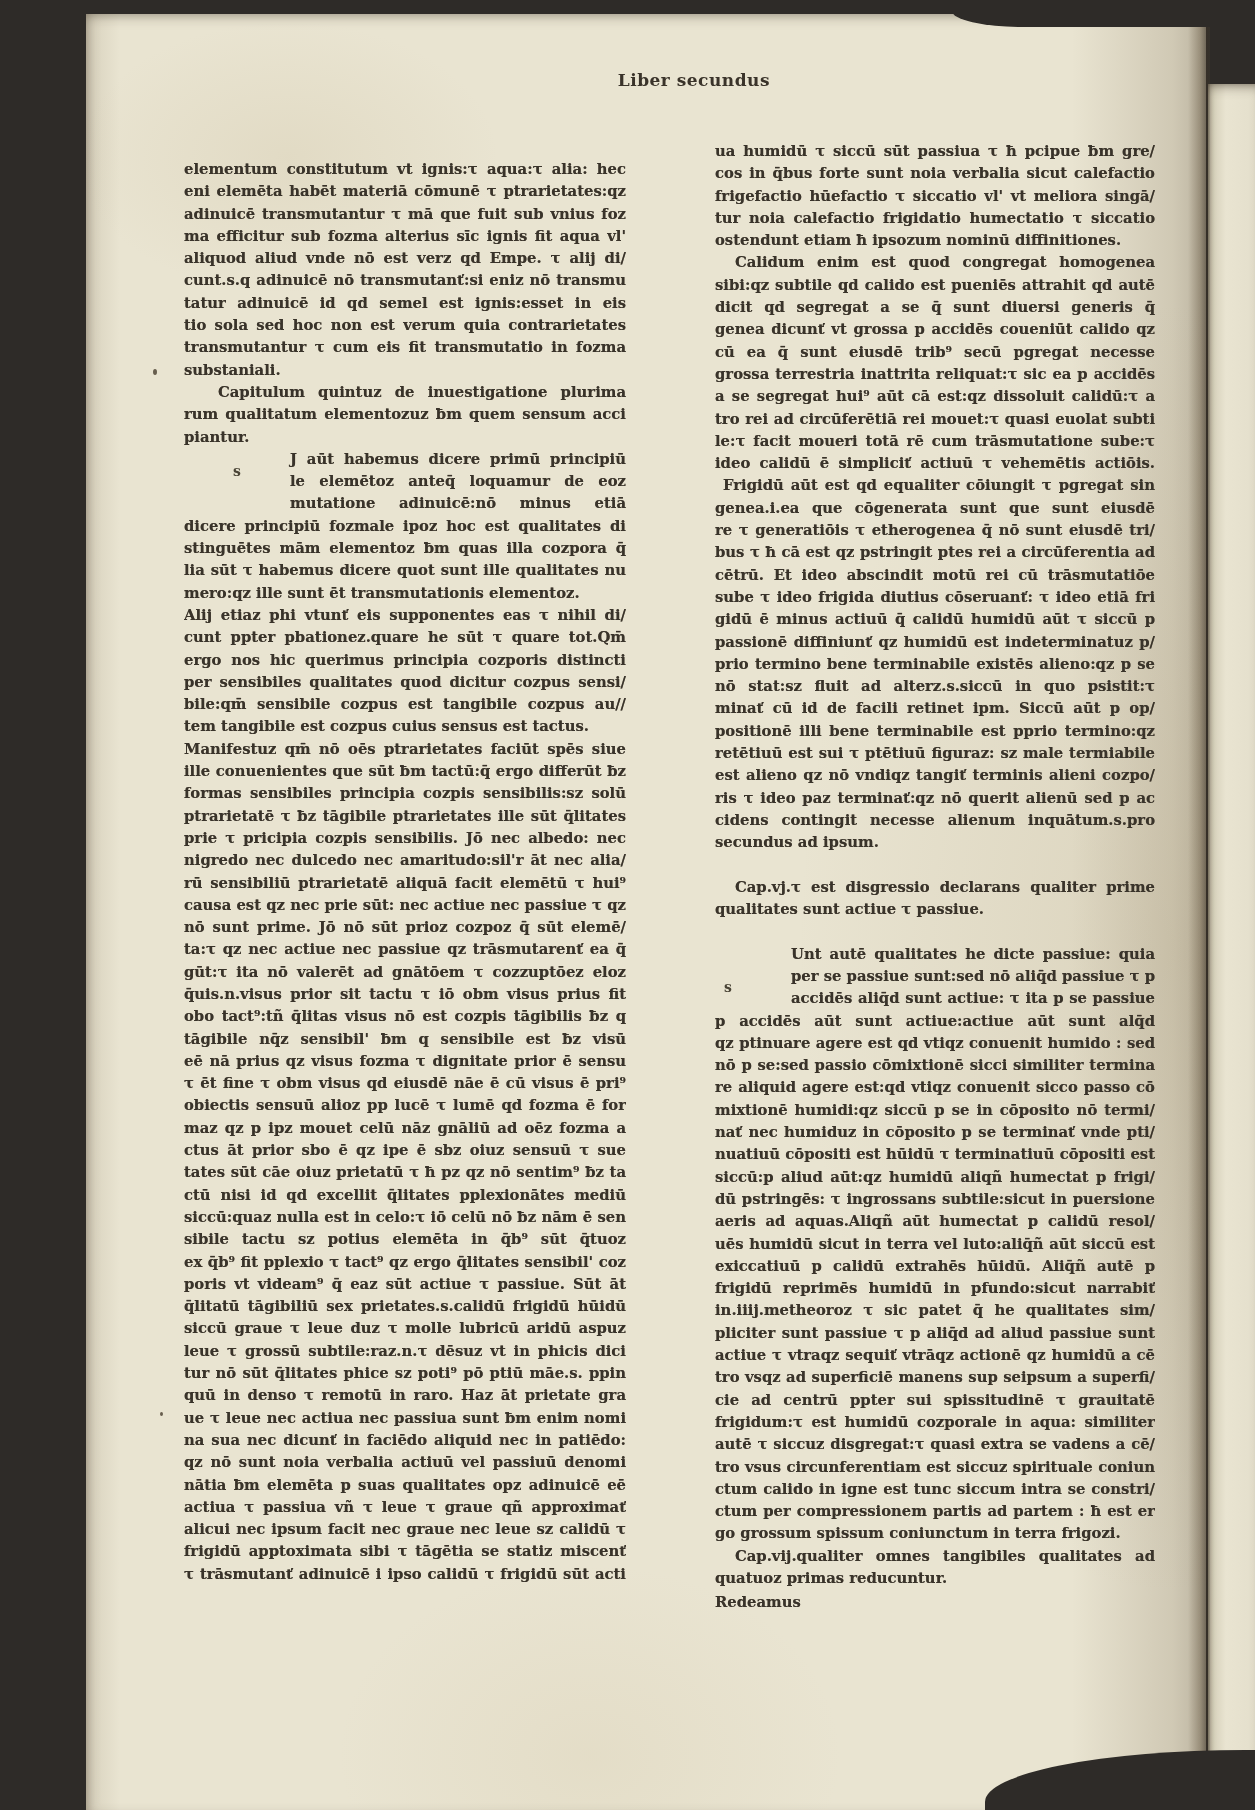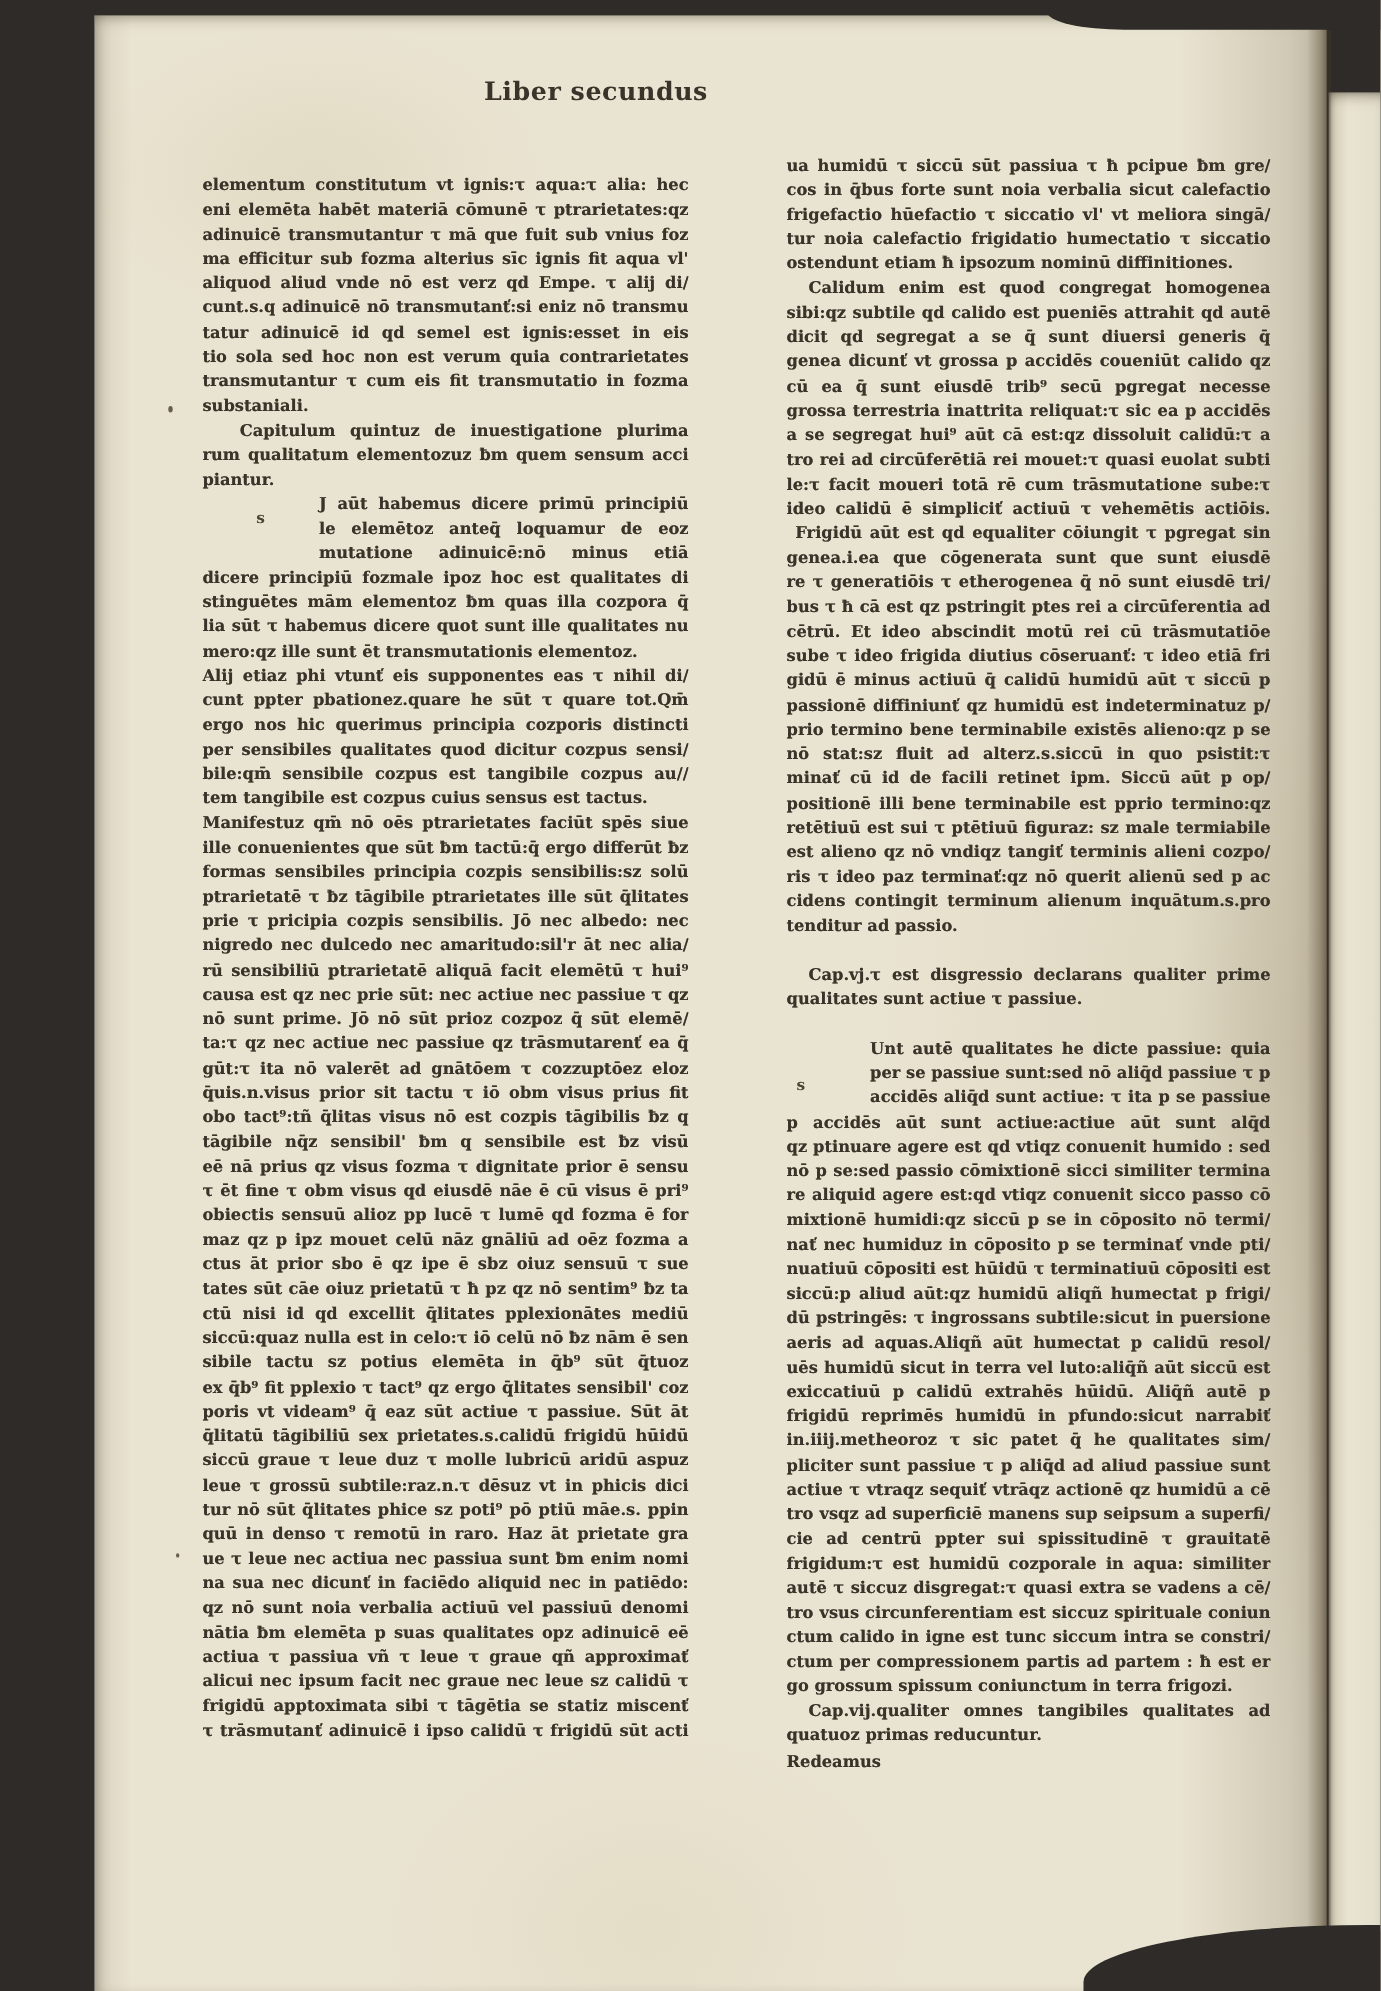--- a/index.html
+++ b/index.html
@@ -32,22 +32,22 @@
   .band-top-right{
     position:absolute;left:952px;top:0;width:303px;height:27px;background:#2e2b28;z-index:5;
     border-bottom-left-radius:70px 16px;
   }
   .band-bottom-right{
     position:absolute;left:985px;top:1750px;width:270px;height:60px;background:#2e2b28;z-index:5;
     border-top-left-radius:260px 52px;
   }
   
   .header{
-    position:absolute;left:440px;top:70px;width:330px;text-align:left;
-    font-size:23px;font-weight:bold;color:#3a332a;letter-spacing:.5px;z-index:2;
+    position:absolute;left:440px;top:70px;width:330px;text-align:right;
+    font-size:17px;font-weight:bold;color:#3a332a;letter-spacing:.5px;z-index:2;
   }
   .col{
     position:absolute;z-index:2;color:#39332a;font-size:14.8px;font-weight:bold;
     text-shadow:0 0 .5px rgba(45,35,22,.55);
   }
   #left-column{left:184px;top:134px;width:442px;margin-top:24px;}
   #right-column{left:690px;top:140px;width:440px;margin-left:25px;}
   .line{height:22.3px;line-height:22.3px;overflow:hidden;text-align:justify;white-space:normal;}
   .line::after{content:"";display:inline-block;width:100%;height:0;}
   .line.short{text-align:left;}
@@ -169,22 +169,22 @@
     <div class="line">sube τ ideo frigida diutius cōseruanť: τ ideo etiā fri</div>
     <div class="line">gidū ē minus actiuū q̄ calidū humidū aūt τ siccū p</div>
     <div class="line">passionē diffiniunť qz humidū est indeterminatuz p/</div>
     <div class="line">prio termino bene terminabile existēs alieno:qz p se</div>
     <div class="line">nō stat:sz fluit ad alterz.s.siccū in quo psistit:τ deter/</div>
     <div class="line">minať cū id de facili retinet ipm.  Siccū aūt p op/</div>
     <div class="line">positionē illi bene terminabile est pprio termino:qz</div>
     <div class="line">retētiuū est sui τ ptētiuū figuraz: sz male termiabile</div>
     <div class="line">est alieno qz nō vndiqz tangiť terminis alieni cozpo/</div>
     <div class="line">ris τ ideo paz terminať:qz nō querit alienū sed p ac</div>
-    <div class="line">cidens contingit terminum alienum inquātum.s.pro</div>
-    <div class="line short">tenditur ad passio.</div>
+    <div class="line">cidens contingit necesse alienum inquātum.s.pro</div>
+    <div class="line short">secundus ad ipsum.</div>
     <div class="line gap">&nbsp;</div>
     <div class="line ind-sm">Cap.vj.τ est disgressio declarans qualiter prime</div>
     <div class="line short">qualitates sunt actiue τ passiue.</div>
     <div class="line gap">&nbsp;</div>
     <div class="line init">Unt autē qualitates he dicte passiue: quia</div>
     <div class="line init">per se passiue sunt:sed nō aliq̄d passiue τ p</div>
     <div class="line init">accidēs aliq̄d sunt actiue: τ ita p se passiue</div>
     <div class="line">p accidēs aūt sunt actiue:actiue aūt sunt alq̄d passie:</div>
     <div class="line">qz ptinuare agere est qd vtiqz conuenit humido : sed</div>
     <div class="line">nō p se:sed passio cōmixtionē sicci similiter termina</div>

